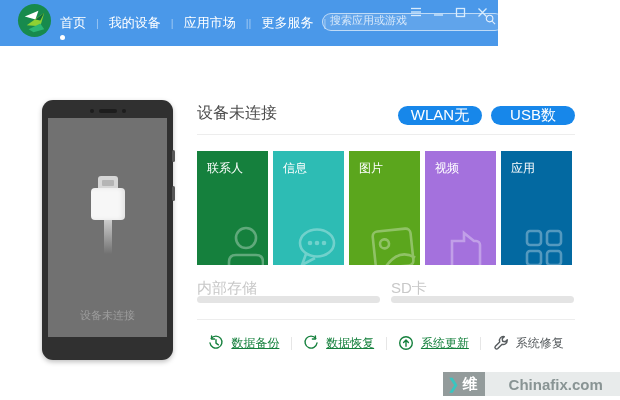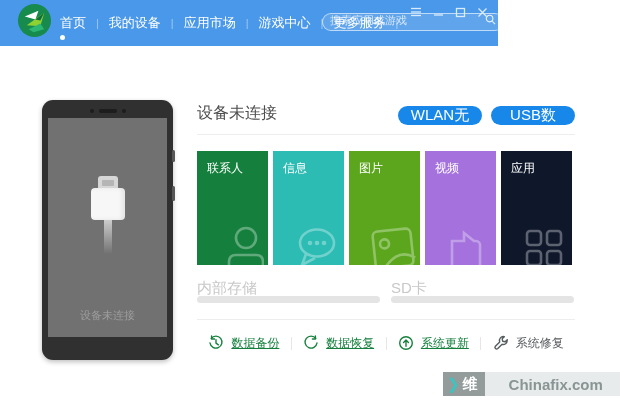--- a/index.html
+++ b/index.html
@@ -80,21 +80,20 @@
       <polygon points="12,27 24,21 28,27 17,30" fill="#2bb673"></polygon>
       <polygon points="19,17 28,10 24,18" fill="#0e6b3c"></polygon>
     </svg>
     <div class="nav">
       <span class="nav-item">首页</span>
       <span class="nav-sep">|</span>
       <span class="nav-item">我的设备</span>
       <span class="nav-sep">|</span>
       <span class="nav-item">应用市场</span>
       <span class="nav-sep">|</span>
-      <span class="nav-item">游戏中心</span>
       <span class="nav-sep">|</span>
       <span class="nav-item">更多服务</span>
       <span class="nav-sep">|</span>
     </div>
     <div class="active-dot"></div>
     <div class="searchbox">
       <input type="text" placeholder="搜索应用或游戏" style="">
       <svg class="search-glyph" viewBox="0 0 12 12">
         <circle cx="5" cy="5" r="3.6" fill="none" stroke="rgba(255,255,255,0.85)" stroke-width="1.2"></circle>
         <line x1="8" y1="8" x2="11" y2="11" stroke="rgba(255,255,255,0.85)" stroke-width="1.2"></line>
@@ -191,21 +190,21 @@
       </span>
     </div>
     <div class="tile" style="background: rgb(164, 113, 221);">
       <span class="tile-label">视频</span>
       <span class="tile-icon">
         <svg viewBox="0 0 48 48">
             <path d="M8 18 h12 v-8 l10 8 h2 a4 4 0 0 1 4 4 v20 a4 4 0 0 1 -4 4 h-20 a4 4 0 0 1 -4 -4 z"></path>
           </svg>
       </span>
     </div>
-    <div class="tile" style="background: #0f172a;">
+    <div class="tile" style="background: #0369a1;">
       <span class="tile-label">应用</span>
       <span class="tile-icon">
         <svg viewBox="0 0 48 48">
             <rect x="7" y="8" width="14" height="14" rx="3"></rect>
             <rect x="27" y="8" width="14" height="14" rx="3"></rect>
             <rect x="7" y="28" width="14" height="14" rx="3"></rect>
             <rect x="27" y="28" width="14" height="14" rx="3"></rect>
           </svg>
       </span>
     </div>

